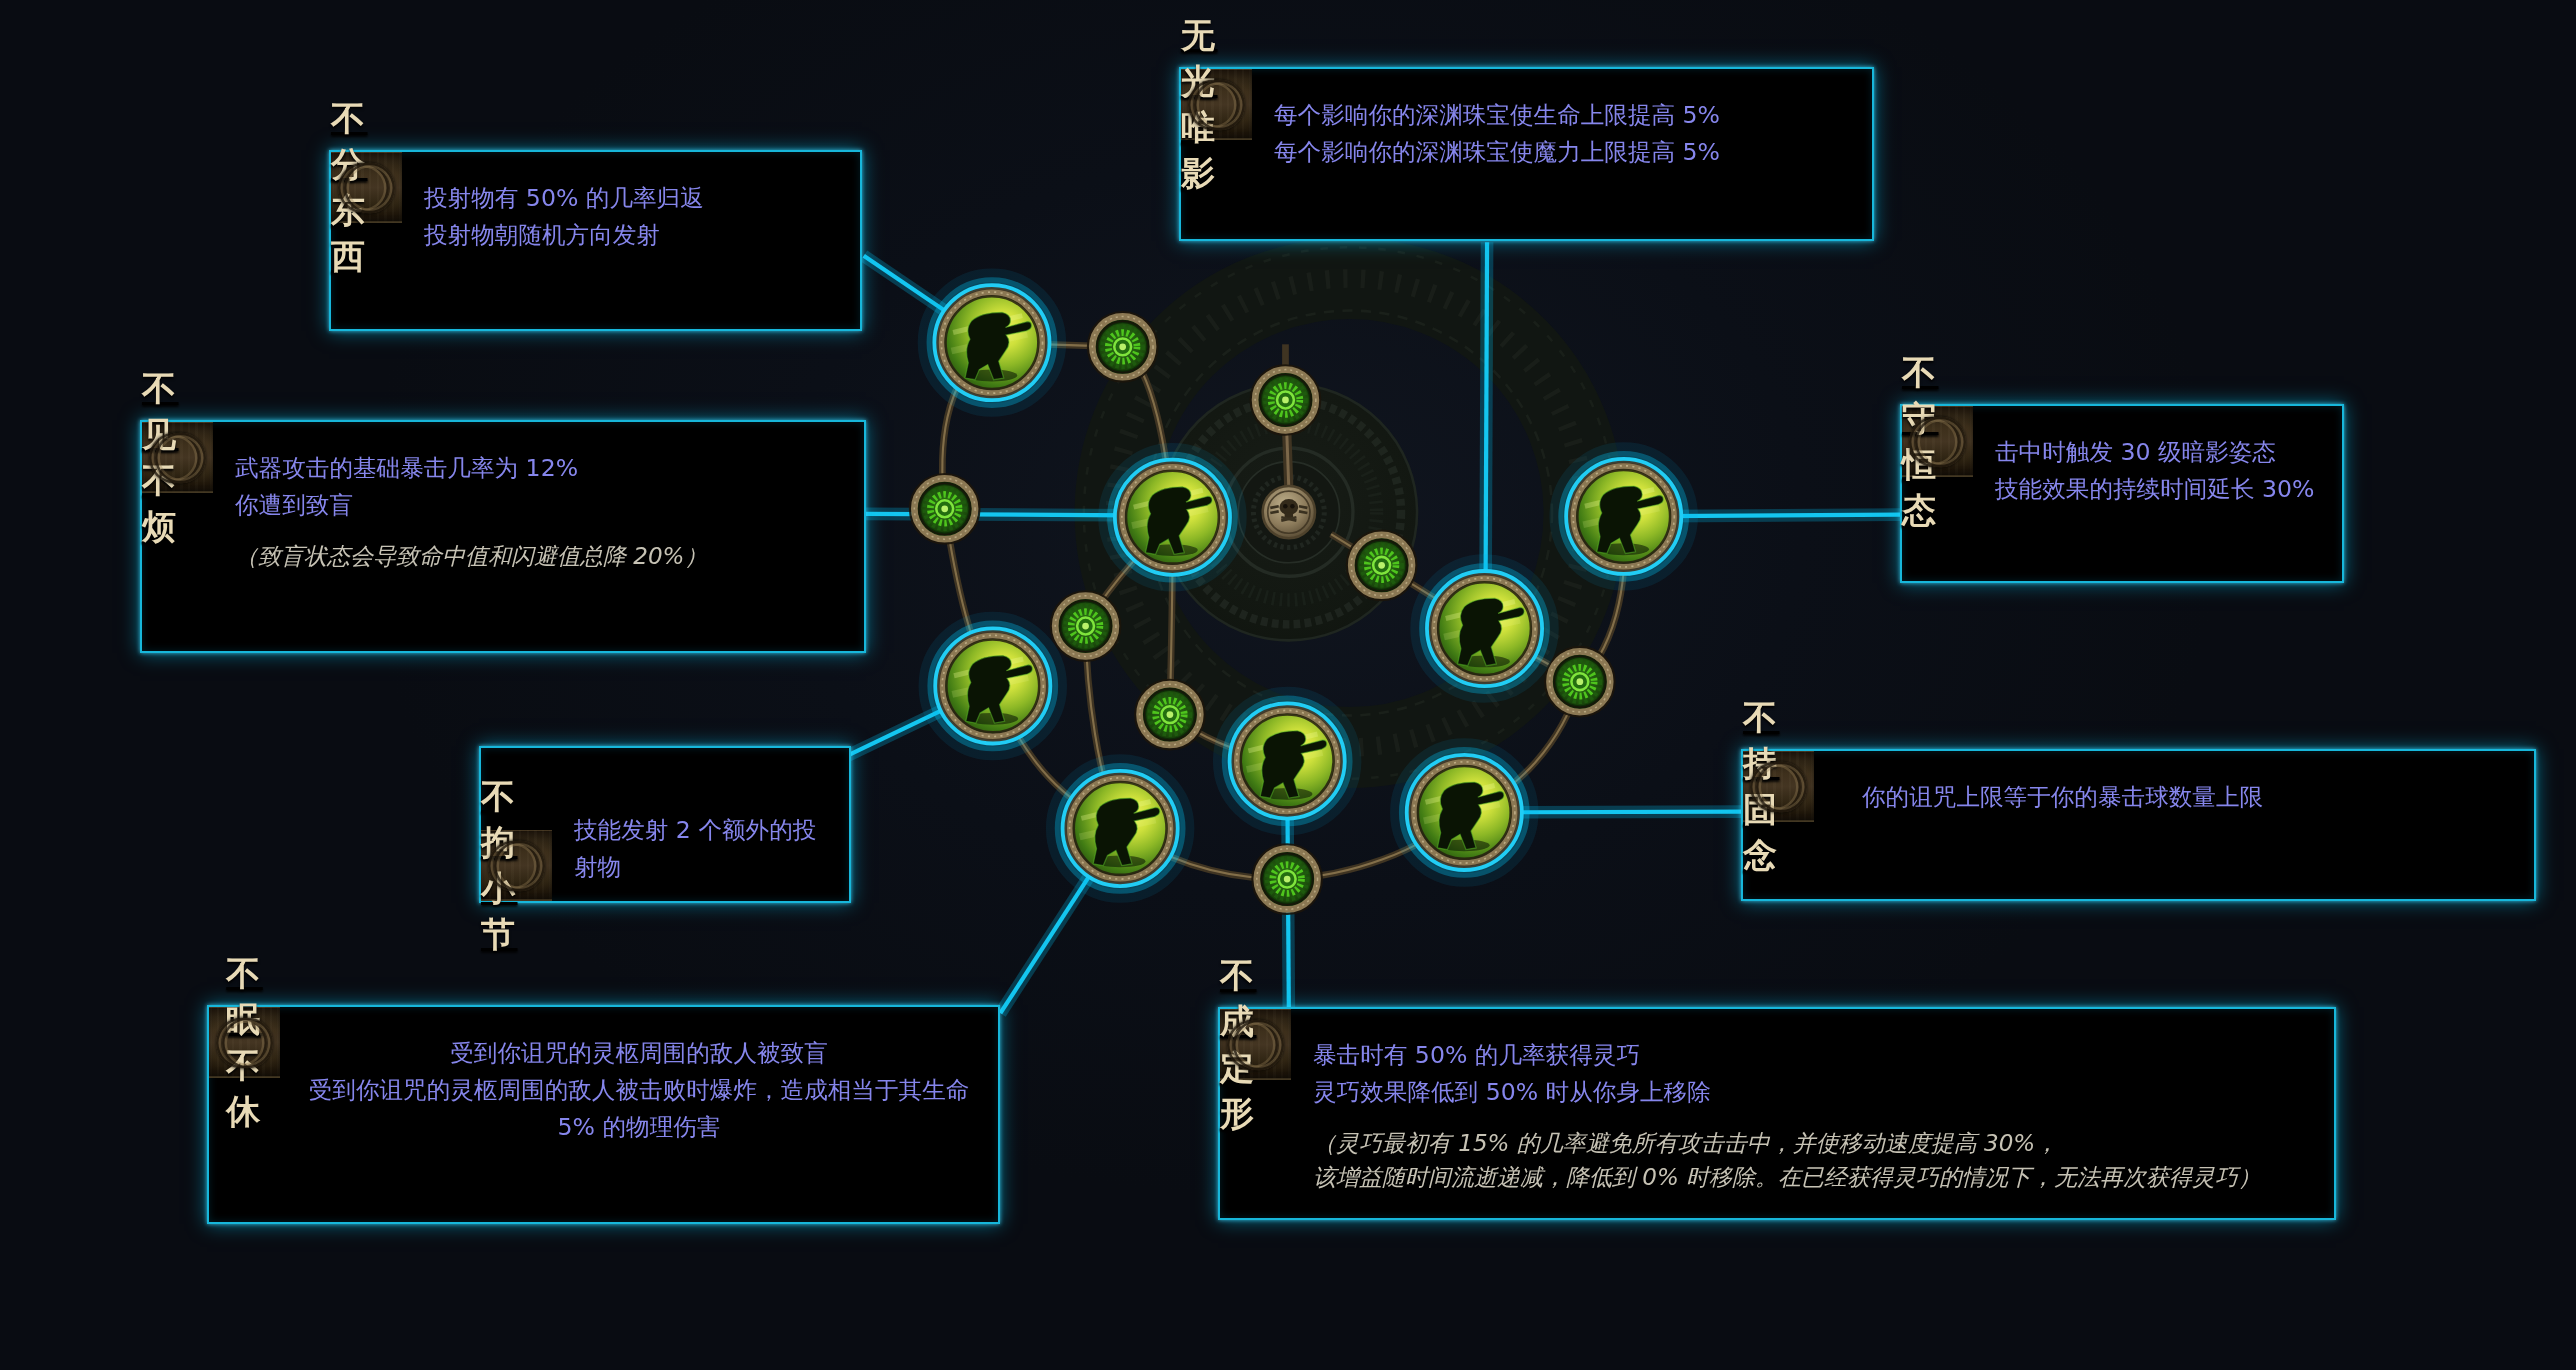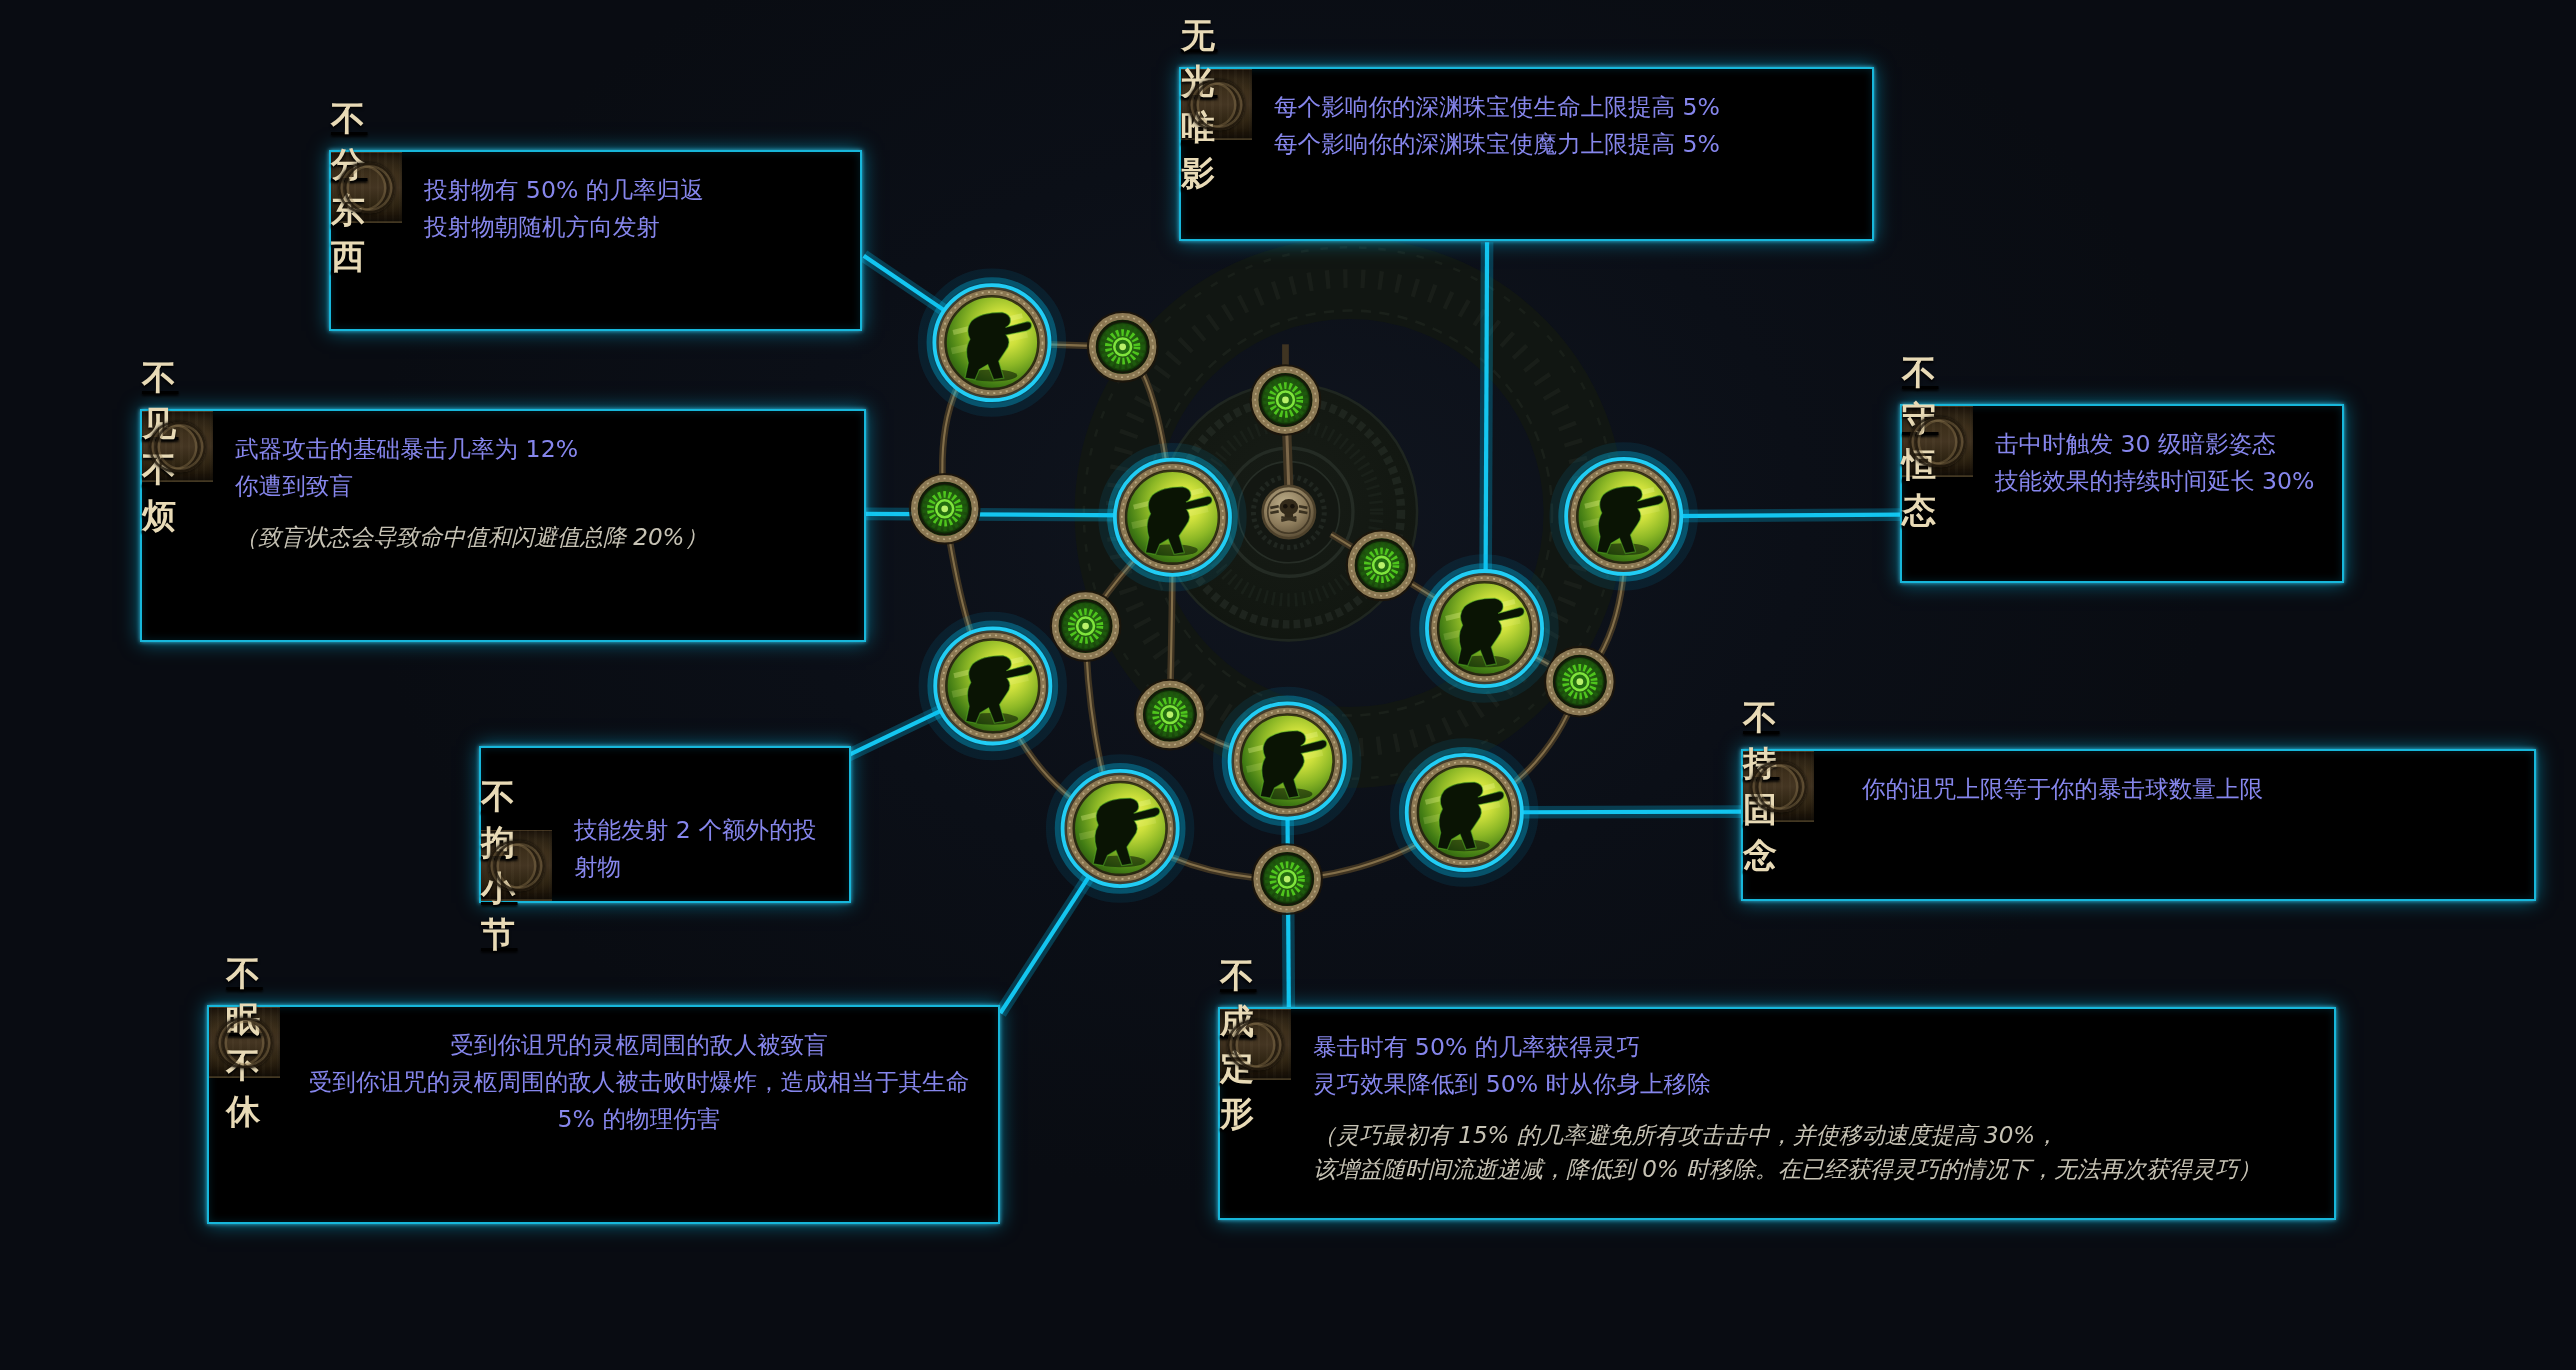--- a/index.html
+++ b/index.html
@@ -16,28 +16,28 @@
     background:
       repeating-linear-gradient(90deg, rgba(255,235,190,.028) 0 2.5px, rgba(0,0,0,0) 2.5px 7.6px),
       linear-gradient(180deg,#191109 0%,#2d2314 14%,#3e301c 32%,#443522 50%,#312614 72%,#1c1409 90%,#251b0e 100%);
     box-shadow:inset 0 0.8px 0 rgba(150,125,80,.45), inset 0 -1.7px 0 rgba(110,92,58,.55), inset 0 -4.2px 5px rgba(0,0,0,.6);}
   .tip-title h2{margin:0;font-family:"Liberation Serif","DejaVu Serif",serif;font-weight:600;
     font-size:34px;letter-spacing:2.5px;color:#e8dab6;text-shadow:0 1.7px 2.5px #000;}
   .orn{position:absolute;top:50%;transform:translateY(-50%);width:51px;height:51px;border-radius:50%;
     background:radial-gradient(circle at 38% 36%, #cdb88c 0%, #97804ف 0%, #97804f 26%, #5f4b31 55%, #322716 82%, #241b0e 100%);
     box-shadow:inset 0 0 0 2.5px rgba(20,14,6,.75), inset 0 0 0 5px rgba(150,125,85,.35), 0 0 3.4px rgba(0,0,0,.8);}
   .orn-l{left:6.7px}.orn-r{right:6.7px}
-  .tip-body{flex:1;padding:20px 22px 0 22px;overflow:hidden;}
+  .tip-body{flex:1;padding:28px 22px 0 22px;overflow:hidden;}
   .stat-line{color:#8686ec;font-size:23.6px;line-height:37px;text-shadow:0 0.8px 1.7px #000;}
   .reminder-wrap{margin-top:15px;}
   .reminder-line{color:#c6c2b4;font-style:italic;font-size:23px;line-height:34px;text-shadow:0 0.8px 1.7px #000;}
 
   #tipA{left:329px;top:150px;width:533px;height:181px;}
   #tipB{left:1179px;top:67px;width:695px;height:174px;}
-  #tipC{left:140px;top:409px;width:726px;height:233px;}
+  #tipC{left:140px;top:420px;width:726px;height:233px;}
   #tipD{left:479px;top:746px;width:372px;height:157px;align-items:flex-end;}
   #tipE{left:1900px;top:404px;width:444px;height:179px;}
   #tipF{left:1741px;top:749px;width:795px;height:152px;gap:26px;}
   #tipG{left:207px;top:1005px;width:793px;height:219px;text-align:center;}
   #tipH{left:1218px;top:1007px;width:1118px;height:213px;}
 
   
   .eo{stroke:#3f3422;stroke-width:8;fill:none;}
   .ei{stroke:#8a744e;stroke-width:2.5;fill:none;opacity:.9;}
   .bo{stroke:#3f3422;stroke-width:11;fill:none;}

